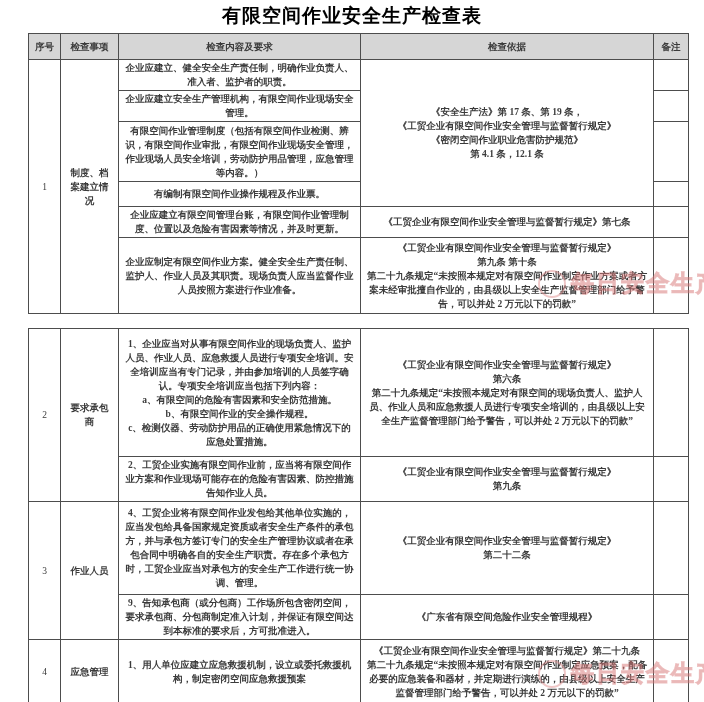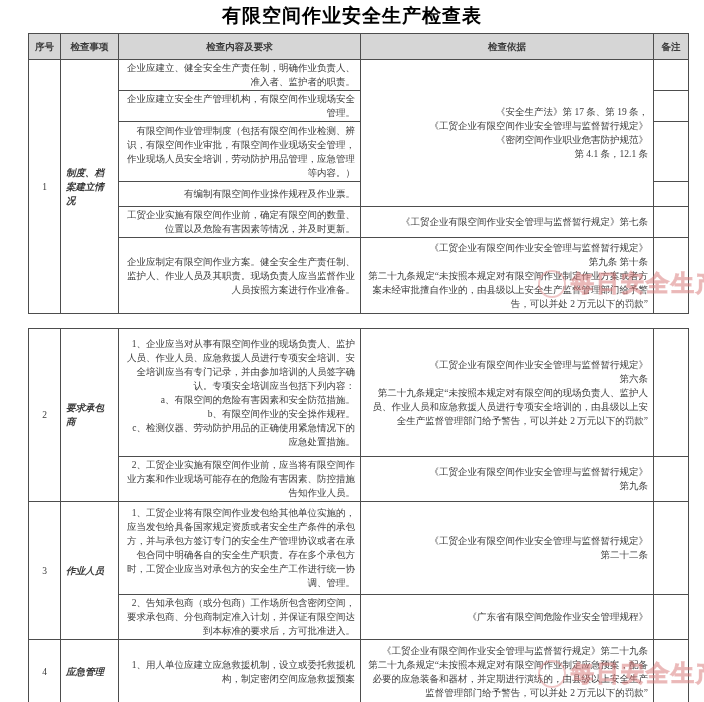--- a/index.html
+++ b/index.html
@@ -47,32 +47,32 @@
     text-align:center;
     height:23px;
     line-height:13px;
   }
   td.no{
     text-align:center;
     font-size:10.5px;
     color:#333333;
   }
   td.item{
-    text-align:left;
+    text-align:center;
     font-family:"Liberation Sans", sans-serif;
     font-weight:bold;
     font-size:12px;
     line-height:18px;
     color:#1a1a1a;
     padding:1px 3px;
-    font-style:italic;
   }
   td.content, td.basis{
     white-space:pre-line;
-    text-align:right;
+    text-align:center;
+    font-weight:bold;
   }
   td.va-top{vertical-align:top;}
   td.remark{padding:0;}
   .watermark{
     position:absolute;
     display:flex;
     align-items:center;
     gap:5px;
     pointer-events:none;
     opacity:0.6;
@@ -132,21 +132,21 @@
     </tr>
     <tr style="height:60px">
       <td class="content">有限空间作业管理制度（包括有限空间作业检测、辨识，有限空间作业审批，有限空间作业现场安全管理，作业现场人员安全培训，劳动防护用品管理，应急管理等内容。）</td>
       <td class="remark"></td>
     </tr>
     <tr style="height:25px">
       <td class="content">有编制有限空间作业操作规程及作业票。</td>
       <td class="remark"></td>
     </tr>
     <tr style="height:30px">
-      <td class="content">工贸企业实施有限空间作业前，确定有限空间的数量、位置以及危险有害因素等情况，并及时更新。</td>
+      <td class="content">企业应建立有限空间管理台账，有限空间作业管理制度、位置以及危险有害因素等情况，并及时更新。</td>
       <td class="basis">《工贸企业有限空间作业安全管理与监督暂行规定》第七条</td>
       <td class="remark"></td>
     </tr>
     <tr style="height:76px">
       <td class="content va-top">企业应制定有限空间作业方案。健全安全生产责任制、监护人、作业人员及其职责。现场负责人应当监督作业人员按照方案进行作业准备。</td>
       <td class="basis">《工贸企业有限空间作业安全管理与监督暂行规定》
 第九条 第十条
 第二十九条规定“未按照本规定对有限空间作业制定作业方案或者方案未经审批擅自作业的，由县级以上安全生产监督管理部门给予警告，可以并处 2 万元以下的罚款”</td>
       <td class="remark"></td>
     </tr>
@@ -176,27 +176,27 @@
     </tr>
     <tr style="height:45px">
       <td class="content">2、工贸企业实施有限空间作业前，应当将有限空间作业方案和作业现场可能存在的危险有害因素、防控措施告知作业人员。</td>
       <td class="basis">《工贸企业有限空间作业安全管理与监督暂行规定》
 第九条</td>
       <td class="remark"></td>
     </tr>
     <tr style="height:93px">
       <td class="no" rowspan="2">3</td>
       <td class="item" rowspan="2">作业人员</td>
-      <td class="content">1、工贸企业将有限空间作业发包给其他单位实施的，应当发包给具备国家规定资质或者安全生产条件的承包方，并与承包方签订专门的安全生产管理协议或者在承包合同中明确各自的安全生产职责。存在多个承包方时，工贸企业应当对承包方的安全生产工作进行统一协调、管理。</td>
+      <td class="content">4、工贸企业将有限空间作业发包给其他单位实施的，应当发包给具备国家规定资质或者安全生产条件的承包方，并与承包方签订专门的安全生产管理协议或者在承包合同中明确各自的安全生产职责。存在多个承包方时，工贸企业应当对承包方的安全生产工作进行统一协调、管理。</td>
       <td class="basis">《工贸企业有限空间作业安全管理与监督暂行规定》
 第二十二条</td>
       <td class="remark"></td>
     </tr>
     <tr style="height:42px">
-      <td class="content">2、告知承包商（或分包商）工作场所包含密闭空间，要求承包商、分包商制定准入计划，并保证有限空间达到本标准的要求后，方可批准进入。</td>
+      <td class="content">9、告知承包商（或分包商）工作场所包含密闭空间，要求承包商、分包商制定准入计划，并保证有限空间达到本标准的要求后，方可批准进入。</td>
       <td class="basis">《广东省有限空间危险作业安全管理规程》</td>
       <td class="remark"></td>
     </tr>
     <tr style="height:65px">
       <td class="no">4</td>
       <td class="item">应急管理</td>
       <td class="content">1、用人单位应建立应急救援机制，设立或委托救援机构，制定密闭空间应急救援预案</td>
       <td class="basis">《工贸企业有限空间作业安全管理与监督暂行规定》第二十九条
 第二十九条规定“未按照本规定对有限空间作业制定应急预案，配备必要的应急装备和器材，并定期进行演练的，由县级以上安全生产监督管理部门给予警告，可以并处 2 万元以下的罚款”</td>
       <td class="remark"></td>

